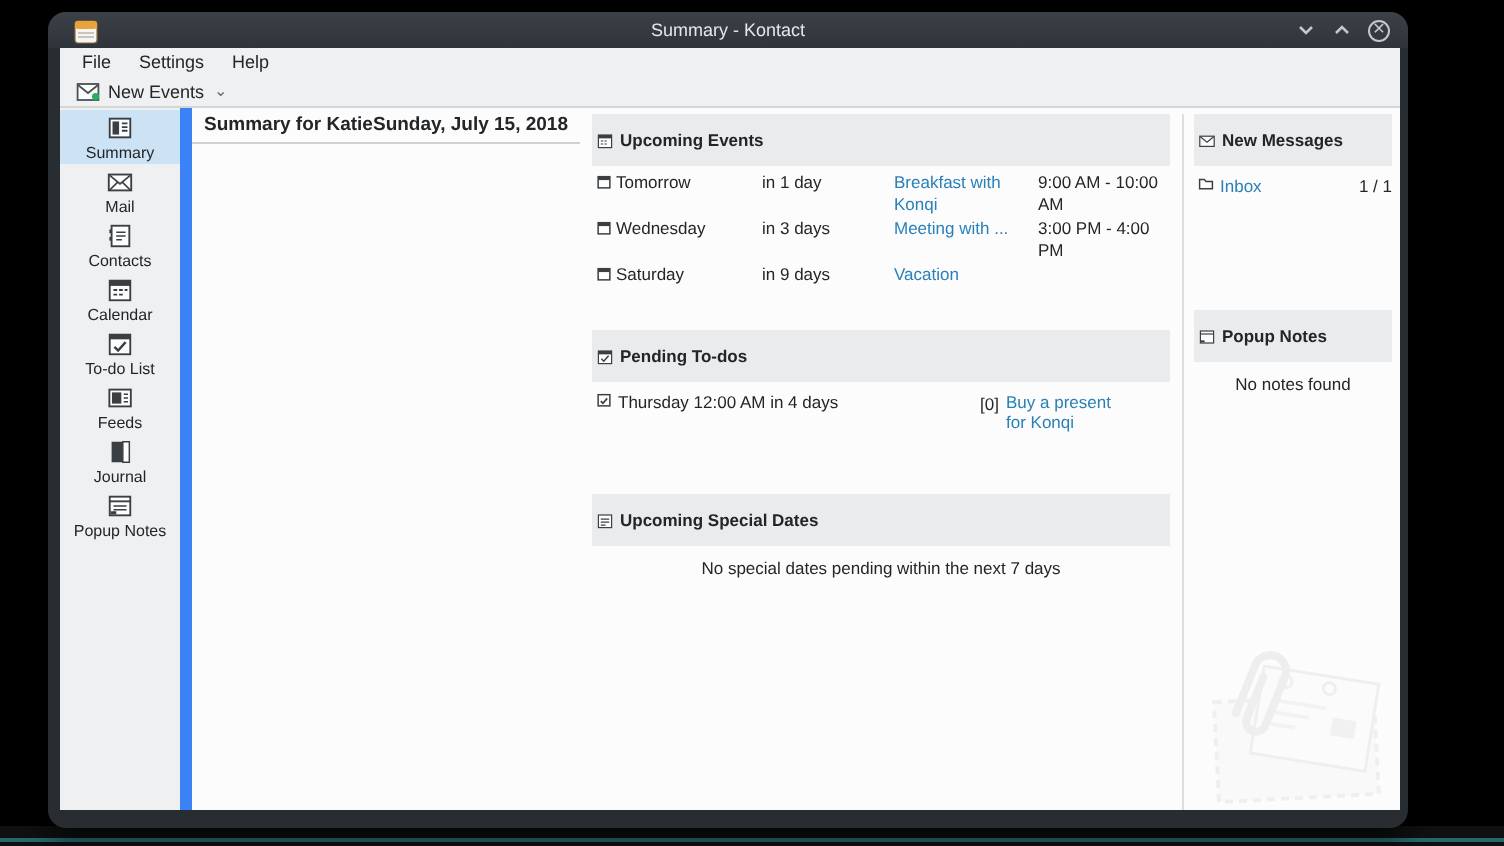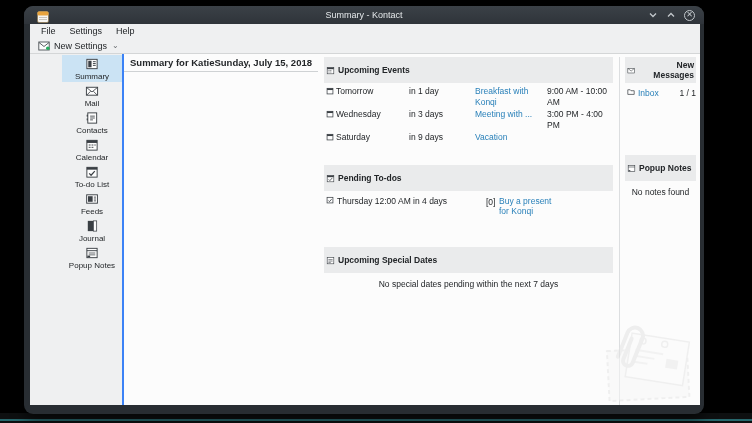--- a/index.html
+++ b/index.html
@@ -24,21 +24,21 @@
   .inner{position:absolute;left:6px;right:4px;top:18px;bottom:9px;background:#a16207;
          display:flex;flex-direction:column;overflow:hidden;}
   .menubar{height:14px;background:#eff0f1;display:flex;align-items:center;font-size:9px;padding-left:4px;flex:0 0 auto;}
   .menubar span{padding:0 7px;}
   .toolbar{height:15px;background:#eff0f1;border-bottom:1px solid #d4d6d7;display:flex;align-items:center;
            padding-left:5px;flex:0 0 auto;}
   .tool-btn{display:flex;align-items:center;gap:4px;font-size:9px;padding:0 3px;}
   .tool-btn .chev{color:#6a6e71;font-size:8px;margin-left:1px;}
 
   .main{flex:1;display:flex;min-height:0;}
-  .sidebar{width:60px;background:#eff0f1;border-right:2px solid #3b82f6;padding-top:1px;flex:0 0 auto;padding-left:32px;}
+  .sidebar{width:60px;background:#eff0f1;border-right:6px solid #3b82f6;padding-top:1px;flex:0 0 auto;}
   .side-item{height:27px;display:flex;flex-direction:column;align-items:center;justify-content:center;
              gap:1px;font-size:8px;color:#232629;}
   .side-item.selected{background:#cbe3f4;}
   .side-item svg{display:block;}
 
   .content{flex:1;display:flex;flex-direction:row;background:#fcfcfc;min-width:0;}
   .content-header{height:17px;border-bottom:1px solid #cfd2d4;display:flex;align-items:center;
                   justify-content:space-between;padding:0 6px;font-size:9.5px;font-weight:bold;flex:0 0 auto;}
   .columns{flex:1;display:flex;padding:3px 4px 0 6px;position:relative;min-height:0;}
   .col-left{width:289px;flex:0 0 auto;}
@@ -51,21 +51,21 @@
   .cell-ic{width:10px;flex:0 0 auto;padding-top:1px;}
   .c-day{width:73px;flex:0 0 auto;}
   .c-rel{width:66px;flex:0 0 auto;}
   .c-event{width:72px;flex:0 0 auto;}
   .c-time{flex:1;}
   a.lnk{color:#2980b9;cursor:pointer;}
   .sect{margin-bottom:0;}
   .sect.events{margin-bottom:20px;}
   .sect.todos{margin-bottom:31px;}
   .todo-row{display:flex;align-items:flex-start;font-size:8.5px;line-height:10px;padding:2px 0 0 2px;}
-  .c-when{width:160px;flex:0 0 auto;display:flex;gap:3px;line-height:11px;}
+  .c-when{width:192px;flex:0 0 auto;display:flex;gap:3px;line-height:11px;}
   .c-pr{width:13px;flex:0 0 auto;padding-top:1px;}
   .c-task{width:62px;flex:0 0 auto;}
   .empty-line{text-align:center;font-size:8.5px;padding-top:3px;}
 
   .sect.messages{margin-bottom:57px;text-align:right;}
   .msg-row{display:flex;align-items:center;font-size:8.5px;padding:2px 0 0 2px;}
   .m-folder{flex:0 0 47%;display:flex;gap:3px;align-items:center;}
   .m-count{flex:1;}
 
   .watermark{position:absolute;right:0;bottom:0;opacity:.55;}
@@ -113,21 +113,21 @@
         <span>Help</span>
       </div>
 
       <div class="toolbar">
         <div class="tool-btn">
           <svg width="12" height="10" viewBox="0 0 12 10">
               <rect x="0.8" y="1" width="10.4" height="8" fill="#fdfdfd" stroke="#4a5054" stroke-width="0.9"></rect>
               <path d="M1 1.5l5 4 5-4" fill="none" stroke="#4a5054" stroke-width="0.9"></path>
               <circle cx="9.8" cy="7.3" r="1.8" fill="#27ae60"></circle>
             </svg>
-          <span>New Settings</span>
+          <span>New Events</span>
           <span class="chev">⌄</span>
         </div>
       </div>
 
       <div class="main">
 
         <div class="sidebar">
           <div class="side-item selected">
             <svg width="14" height="14" viewBox="0 0 15 15">
                 <rect x="2" y="2.5" width="11" height="10" fill="#fdfdfd" stroke="#3a3f44"></rect>

